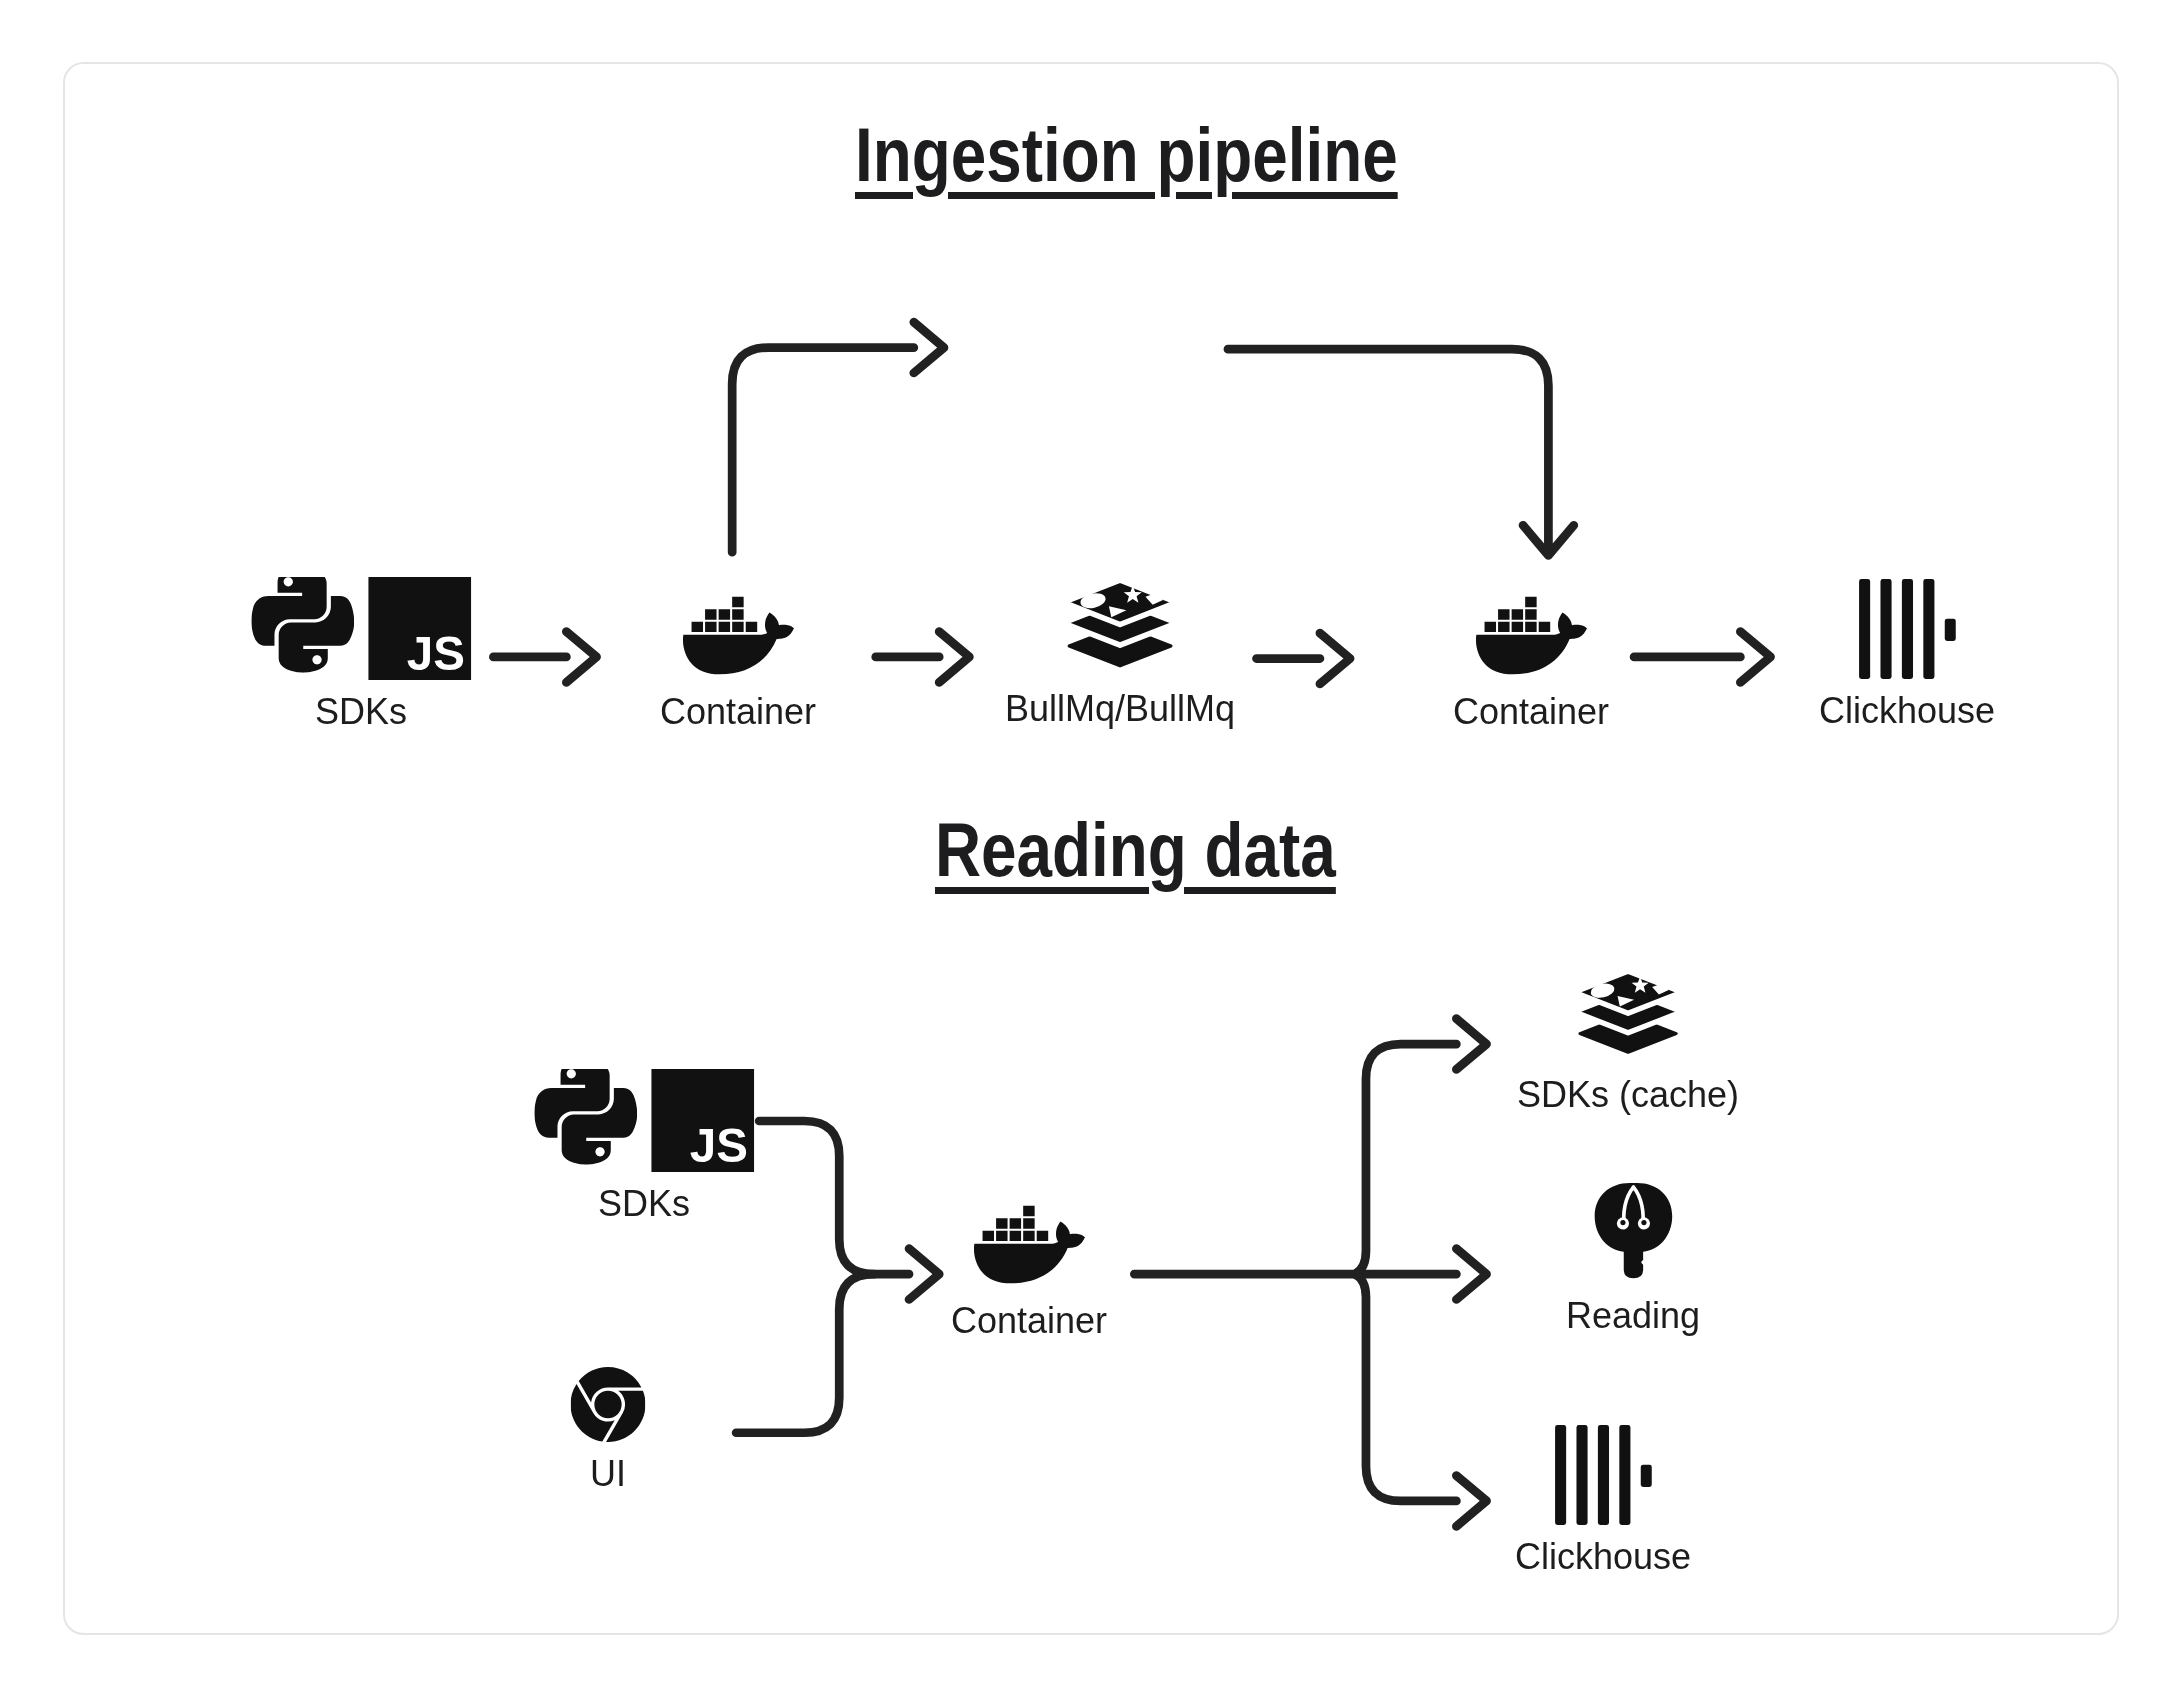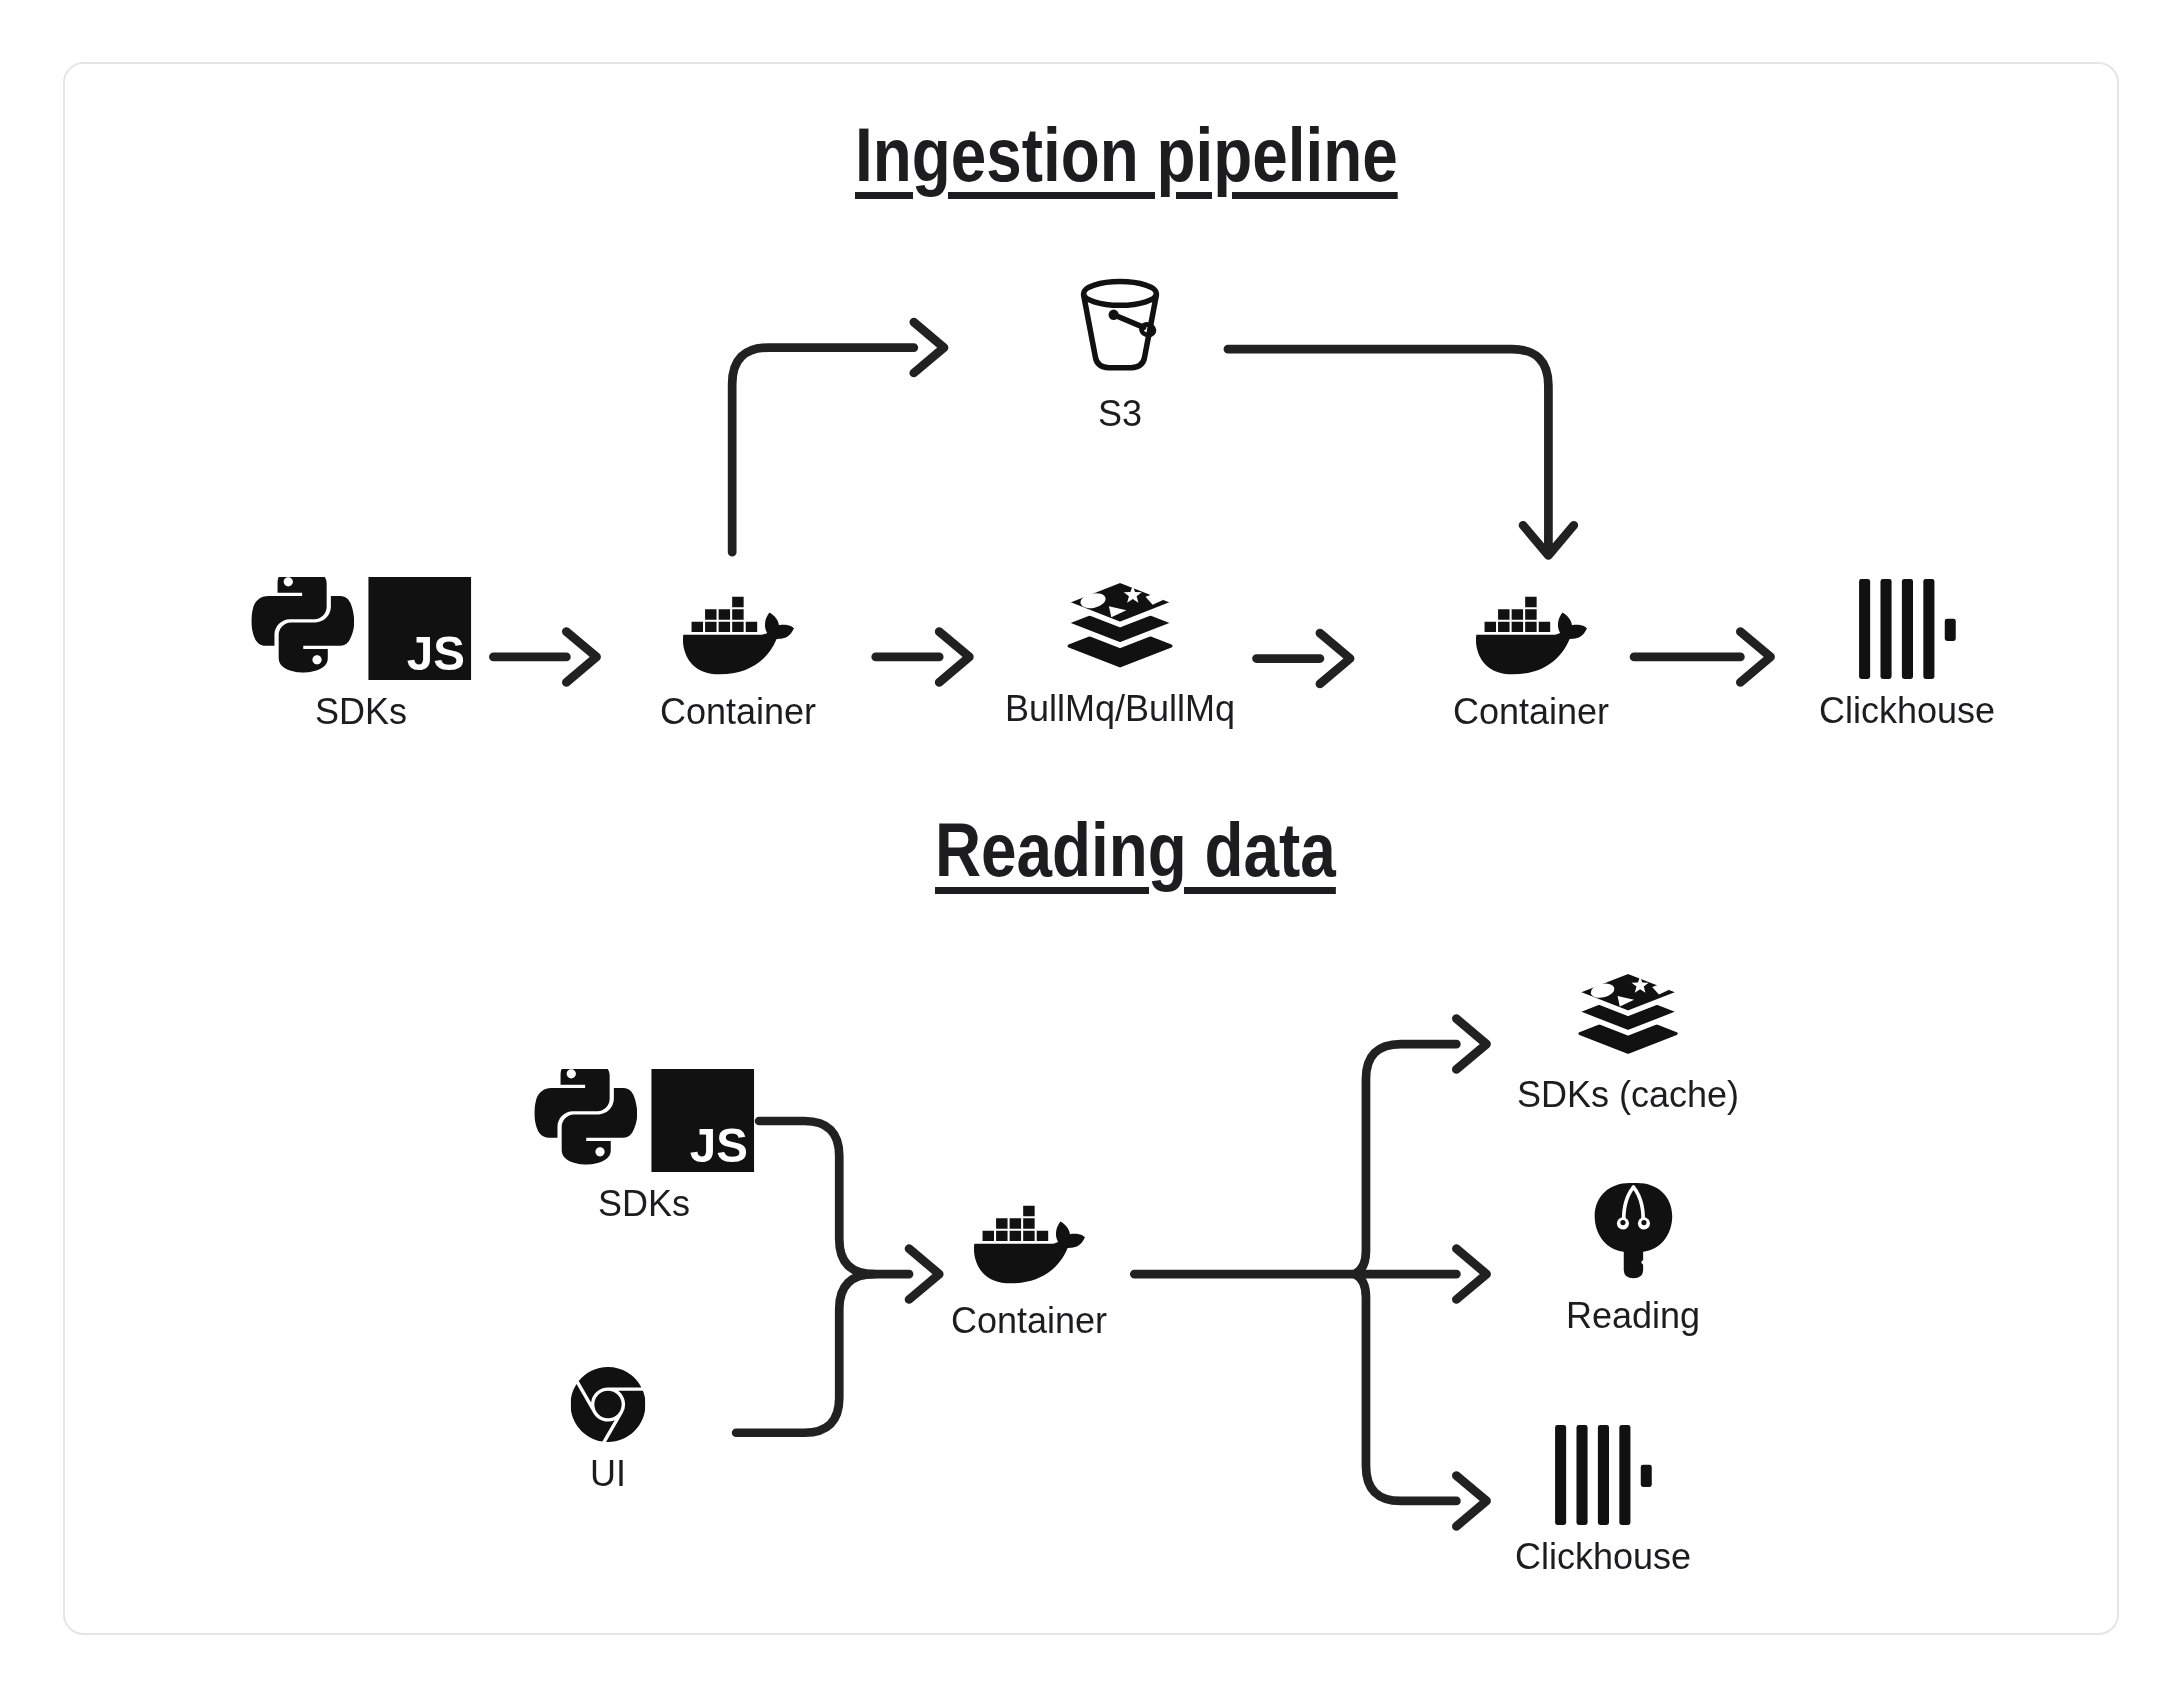--- a/index.html
+++ b/index.html
@@ -95,28 +95,20 @@
     <path class="arrow" d="M957 1413 H1014 Q1058 1413 1058 1457 V1562 Q1058 1606 1102 1606 H1146 M1146 1574 L1184 1606 L1146 1638"></path>
     <path class="arrow" d="M928 1806 H1014 Q1058 1806 1058 1762 V1650 Q1058 1606 1102 1606"></path>
     <path class="arrow" d="M1430 1606 H1836 M1836 1574 L1874 1606 L1836 1638"></path>
     <path class="arrow" d="M1708 1606 Q1722 1599 1722 1577 V1360 Q1722 1316 1766 1316 H1836 M1836 1284 L1874 1316 L1836 1348"></path>
     <path class="arrow" d="M1708 1606 Q1722 1613 1722 1635 V1848 Q1722 1892 1766 1892 H1836 M1836 1860 L1874 1892 L1836 1924"></path>
   </svg>
 
   <h2 class="title t-ingestion">Ingestion pipeline</h2>
   <h2 class="title t-reading">Reading data</h2>
 
-  <div class="node" style="left:1120px;top:276px">
-    <div class="icons">
-      <svg class="icon" width="95" height="106" viewBox="0 0 120 134">
-          <use href="#sym-s3"></use>
-        </svg>
-    </div>
-    <div class="label">S3</div>
-  </div>
 
   <div class="node" style="left:361px;top:577px">
     <div class="icons">
       <svg class="icon" width="103" height="103" viewBox="0 32 448 448">
           <use href="#sym-python"></use>
         </svg>
       <svg class="icon" width="103" height="103" viewBox="0 0 130 130">
         <rect width="130" height="130" fill="#111111"></rect>
         <text class="js-text" x="122" y="117" font-size="60" fill="#ffffff" text-anchor="end">JS</text>
       </svg>

